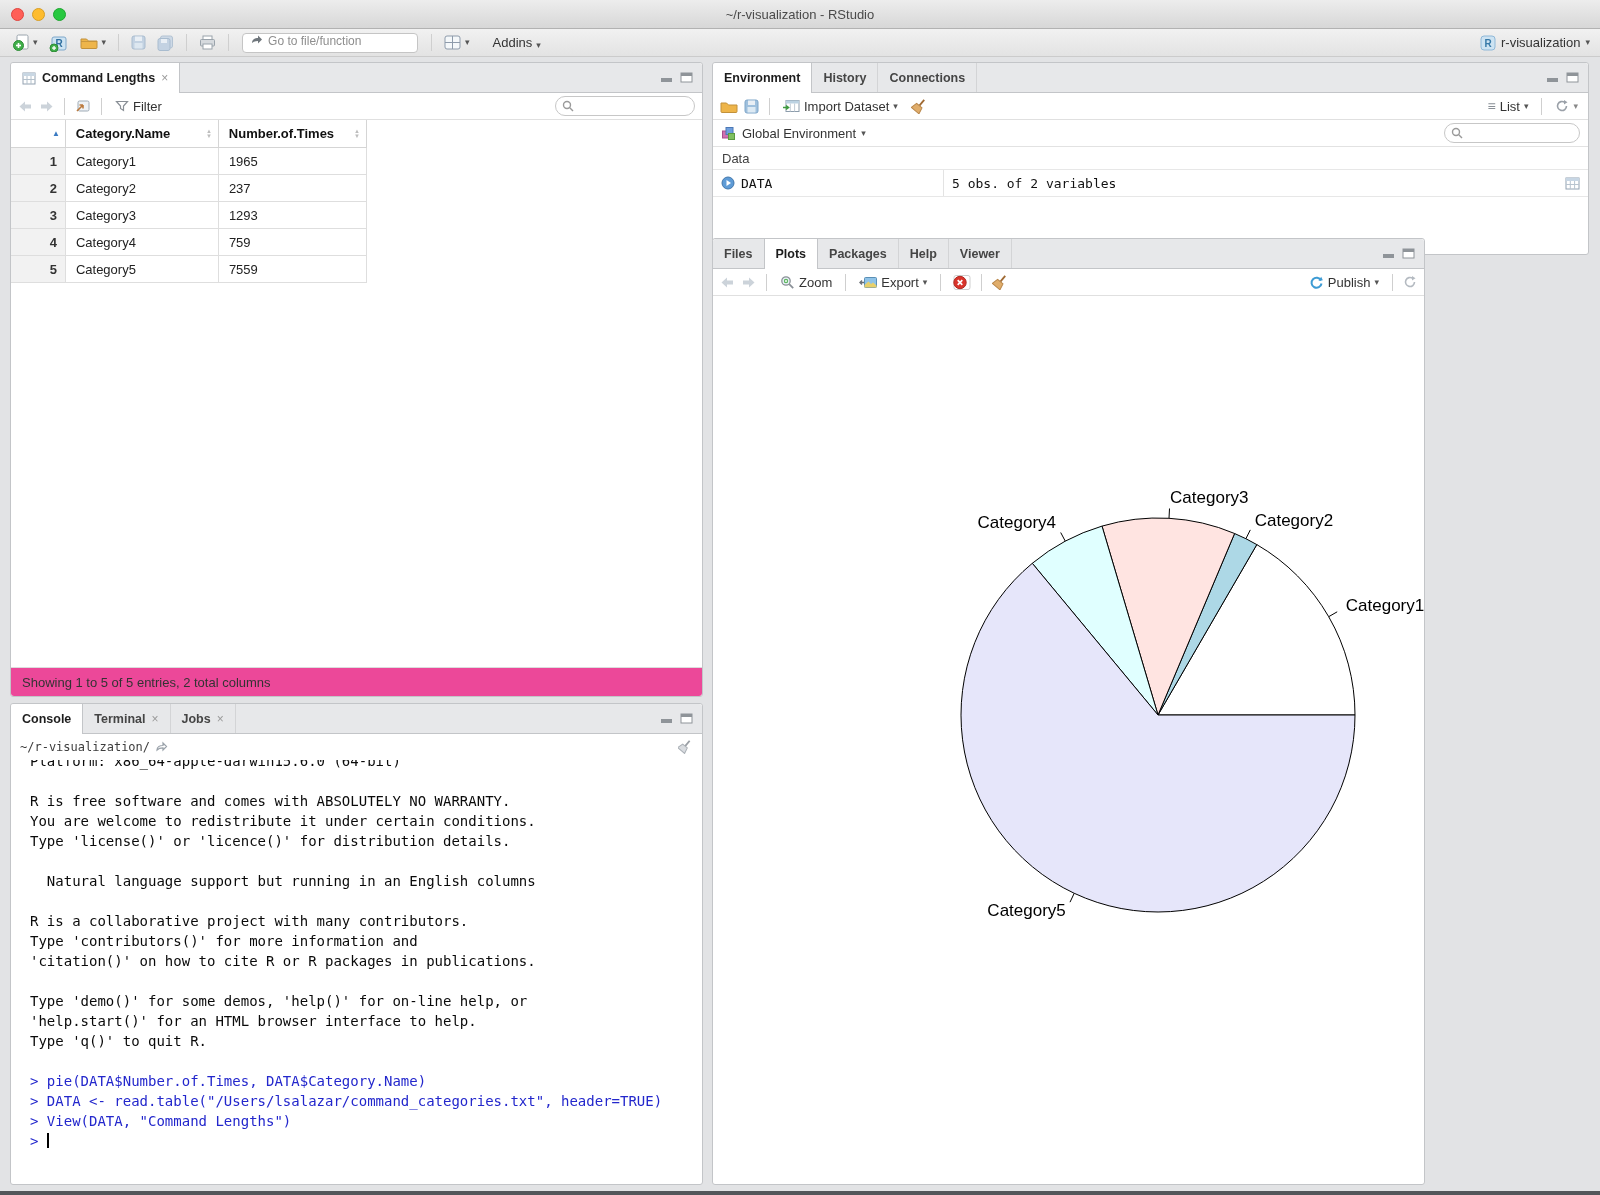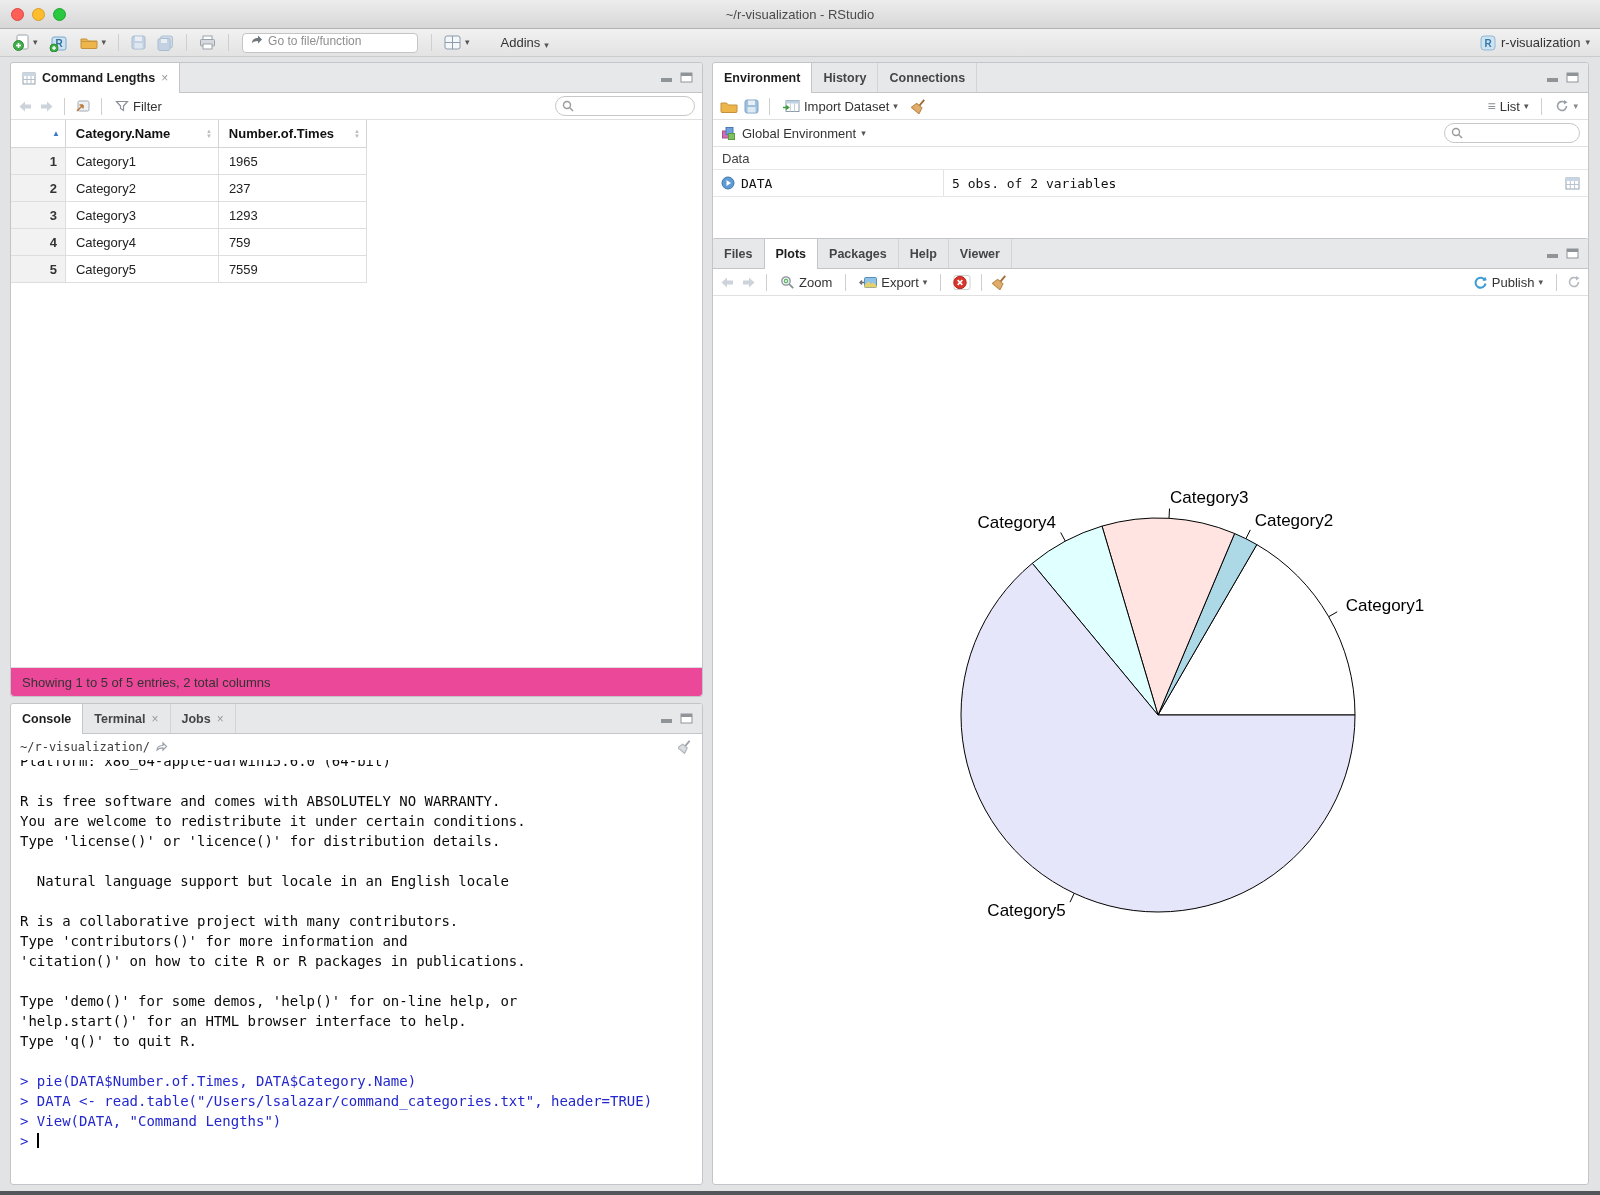--- a/index.html
+++ b/index.html
@@ -32,21 +32,21 @@
   .goto-box{width:176px;height:20px;background:#fff;border:1px solid #c5c5c5;border-radius:4px;
     display:flex;align-items:flex-start;gap:5px;padding:0 7px;margin:0 4px;}
   .goto-box input{border:none;outline:none;flex:1;font-size:12px;color:#333;background:transparent;}
   .goto-box input::placeholder{color:#8e8e8e;}
   .proj{margin-left:auto;display:flex;align-items:center;gap:5px;font-size:13px;color:#333;}
   
   .pane{position:absolute;background:#fff;border:1px solid #c3c5c8;border-radius:3px;}
   #pane-data-viewer{left:10px;top:62px;width:693px;height:635px;}
   #pane-console{left:10px;top:703px;width:693px;height:482px;}
   #pane-environment{left:712px;top:62px;width:877px;height:193px;}
-  #pane-plots{left:712px;top:238px;width:877px;height:947px;}
+  #pane-plots{left:712px;top:238px;width:713px;height:947px;}
   .tabstrip{height:30px;background:#e7e8ea;border-bottom:1px solid #c3c5c8;
     display:flex;align-items:stretch;border-radius:3px 3px 0 0;position:relative;}
   .tab{display:flex;align-items:center;gap:6px;padding:0 11px;font-size:12.5px;font-weight:600;
     color:#454545;border-right:1px solid #d3d4d6;}
   .tab.active{background:#fff;color:#1d1d1d;margin-bottom:-1px;border-right:1px solid #c3c5c8;}
   .tab.active.first{border-radius:3px 0 0 0;}
   .tab.active:not(.first){border-left:1px solid #c3c5c8;margin-left:-1px;}
   .tab .x{color:#9a9a9a;font-size:12px;font-weight:400;}
   .mmg{position:absolute;right:9px;top:9px;display:flex;gap:7px;align-items:center;}
   .ptoolbar{height:27px;border-bottom:1px solid #e0e0e0;display:flex;align-items:center;
@@ -67,21 +67,21 @@
   .dv-cell.name{width:157px;}
   .dv-cell.times{width:152px;}
   .sorter{display:flex;flex-direction:column;margin-left:auto;font-size:6px;line-height:5px;color:#bdbdbd;}
   .sort-active{margin-left:auto;font-size:8px;color:#3a7ac2;line-height:1;}
   .dv-status{position:absolute;bottom:0;left:0;right:0;height:29px;background:#ec4899;
     border-top:1px solid #dcdcdc;display:flex;align-items:center;padding:0 11px;font-size:13px;color:#333;
     border-radius:0 0 3px 3px;}
   
   .console-path{height:25px;display:flex;align-items:center;gap:5px;padding:0 9px;
     font-family:"DejaVu Sans Mono",monospace;font-size:12px;color:#3d3d3d;}
-  #console-output{position:absolute;top:56px;bottom:1px;left:0;right:0;overflow:hidden;padding-left:9px;
+  #console-output{position:absolute;top:56px;bottom:1px;left:0;right:0;overflow:hidden;padding-left:19px;
     font-family:"DejaVu Sans Mono",monospace;font-size:14px;line-height:20px;color:#0a0a0a;}
   #console-output .console-line:first-child{margin-top:-9px;}
   .console-line{white-space:pre;min-height:20px;}
   .console-line.cin{color:#2327cc;}
   .cursor{display:inline-block;width:2px;height:15px;background:#000;vertical-align:-2px;}
   
   .env-scope{height:27px;display:flex;align-items:center;gap:6px;padding:0 8px;
     border-bottom:1px solid #e2e2e2;font-size:13px;color:#333;}
   .env-scope .search-pill{width:136px;}
   .env-section{height:23px;display:flex;align-items:center;padding:0 9px;font-size:13px;color:#3f3f3f;
@@ -183,21 +183,21 @@
   <span class="tbtn">
     <span class="icon">
       <svg width="17" height="15">
           <rect x="1" y="1" width="15" height="13" rx="2" fill="#f5f8fa" stroke="#8e9bab"></rect>
           <line x1="8.5" y1="1" x2="8.5" y2="14" stroke="#8e9bab"></line>
           <line x1="1" y1="7.5" x2="16" y2="7.5" stroke="#8e9bab"></line>
         </svg>
     </span>
     <span class="caret">▾</span>
   </span>
-  <span class="tbtn" style="margin-left:20px;align-items:flex-end;">
+  <span class="tbtn" style="margin-left:12px;align-items:flex-end;">
     <span>Addins</span>
     <span class="caret">▾</span>
   </span>
   <span class="proj">
     <span class="icon">
       <svg width="16" height="16">
           <rect x="1" y="1" width="14" height="14" rx="3" fill="#cde3f2" stroke="#8fb8d8"></rect>
           <text x="8" y="12" text-anchor="middle" font-size="10" font-weight="bold" fill="#3779a8" font-family="Liberation Sans, sans-serif">R</text>
         </svg>
     </span>
@@ -366,21 +366,21 @@
       </span>
     </span>
   </div>
   <div id="console-output">
       <div class="console-line cout">Platform: x86_64-apple-darwin15.6.0 (64-bit)</div>
       <div class="console-line cout"></div>
       <div class="console-line cout">R is free software and comes with ABSOLUTELY NO WARRANTY.</div>
       <div class="console-line cout">You are welcome to redistribute it under certain conditions.</div>
       <div class="console-line cout">Type 'license()' or 'licence()' for distribution details.</div>
       <div class="console-line cout"></div>
-      <div class="console-line cout">  Natural language support but locale in an English locale</div>
+      <div class="console-line cout">  Natural language support but running in an English columns</div>
       <div class="console-line cout"></div>
       <div class="console-line cout">R is a collaborative project with many contributors.</div>
       <div class="console-line cout">Type 'contributors()' for more information and</div>
       <div class="console-line cout">'citation()' on how to cite R or R packages in publications.</div>
       <div class="console-line cout"></div>
       <div class="console-line cout">Type 'demo()' for some demos, 'help()' for on-line help, or</div>
       <div class="console-line cout">'help.start()' for an HTML browser interface to help.</div>
       <div class="console-line cout">Type 'q()' to quit R.</div>
       <div class="console-line cout"></div>
       <div class="console-line cin">&gt; pie(DATA$Number.of.Times, DATA$Category.Name)</div>

